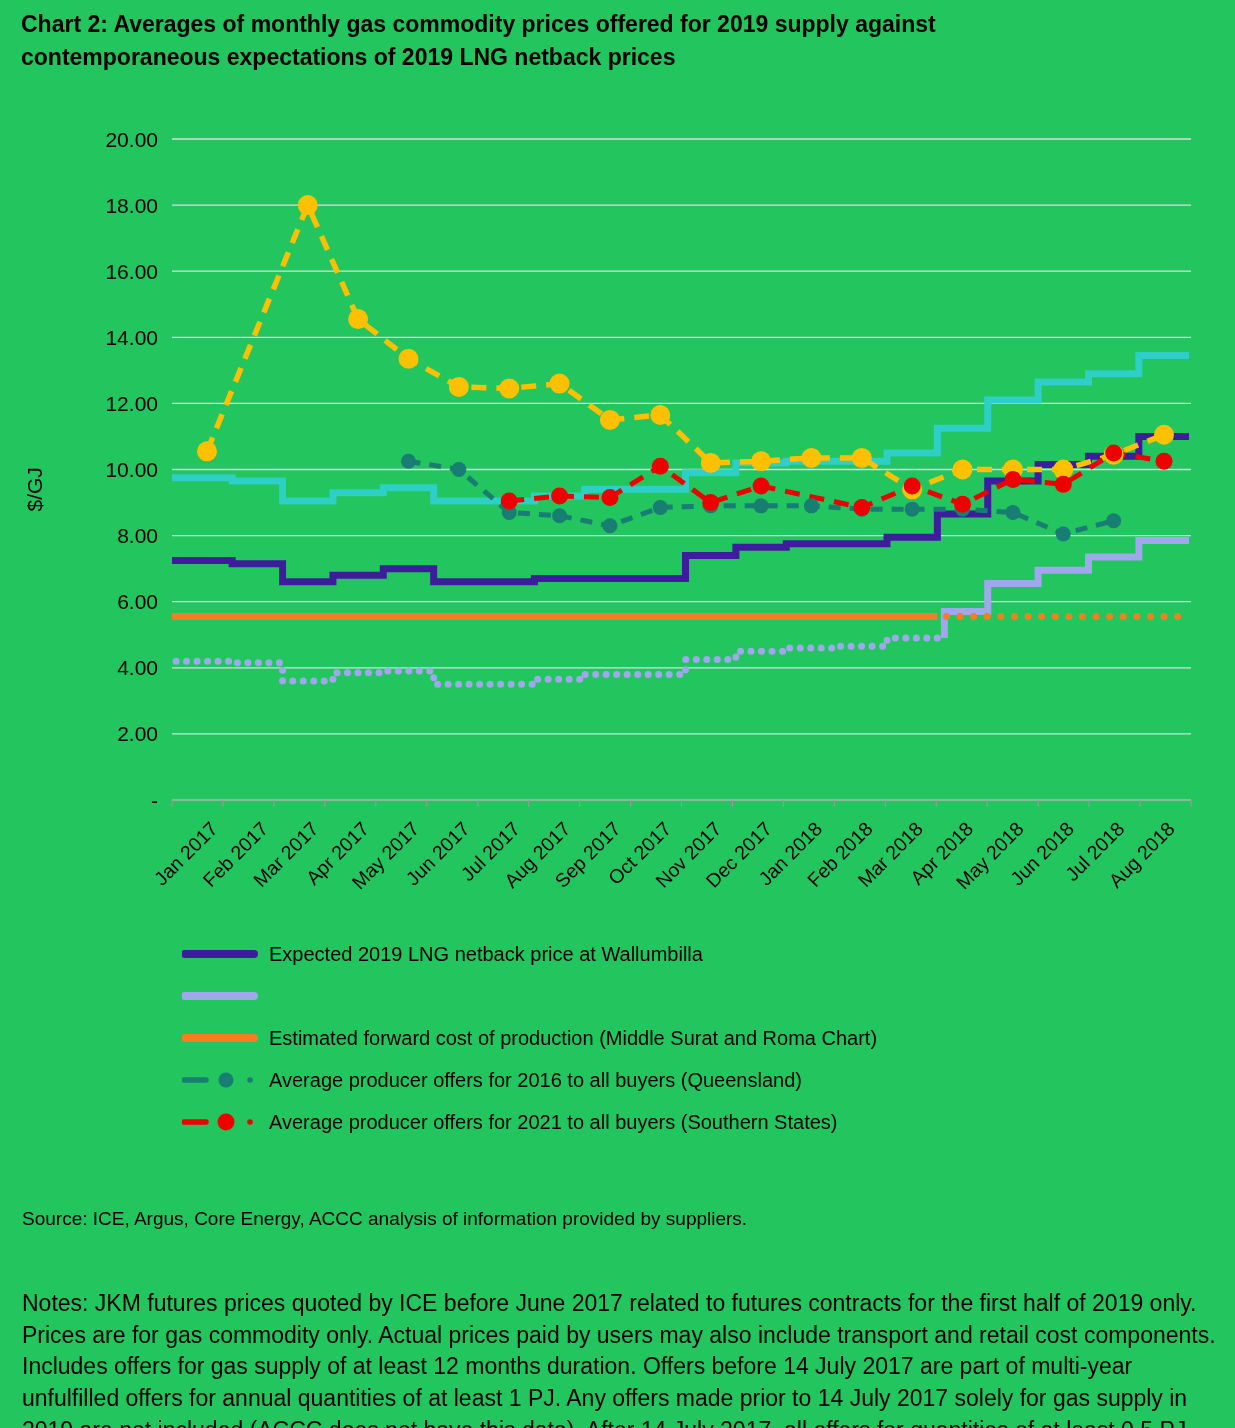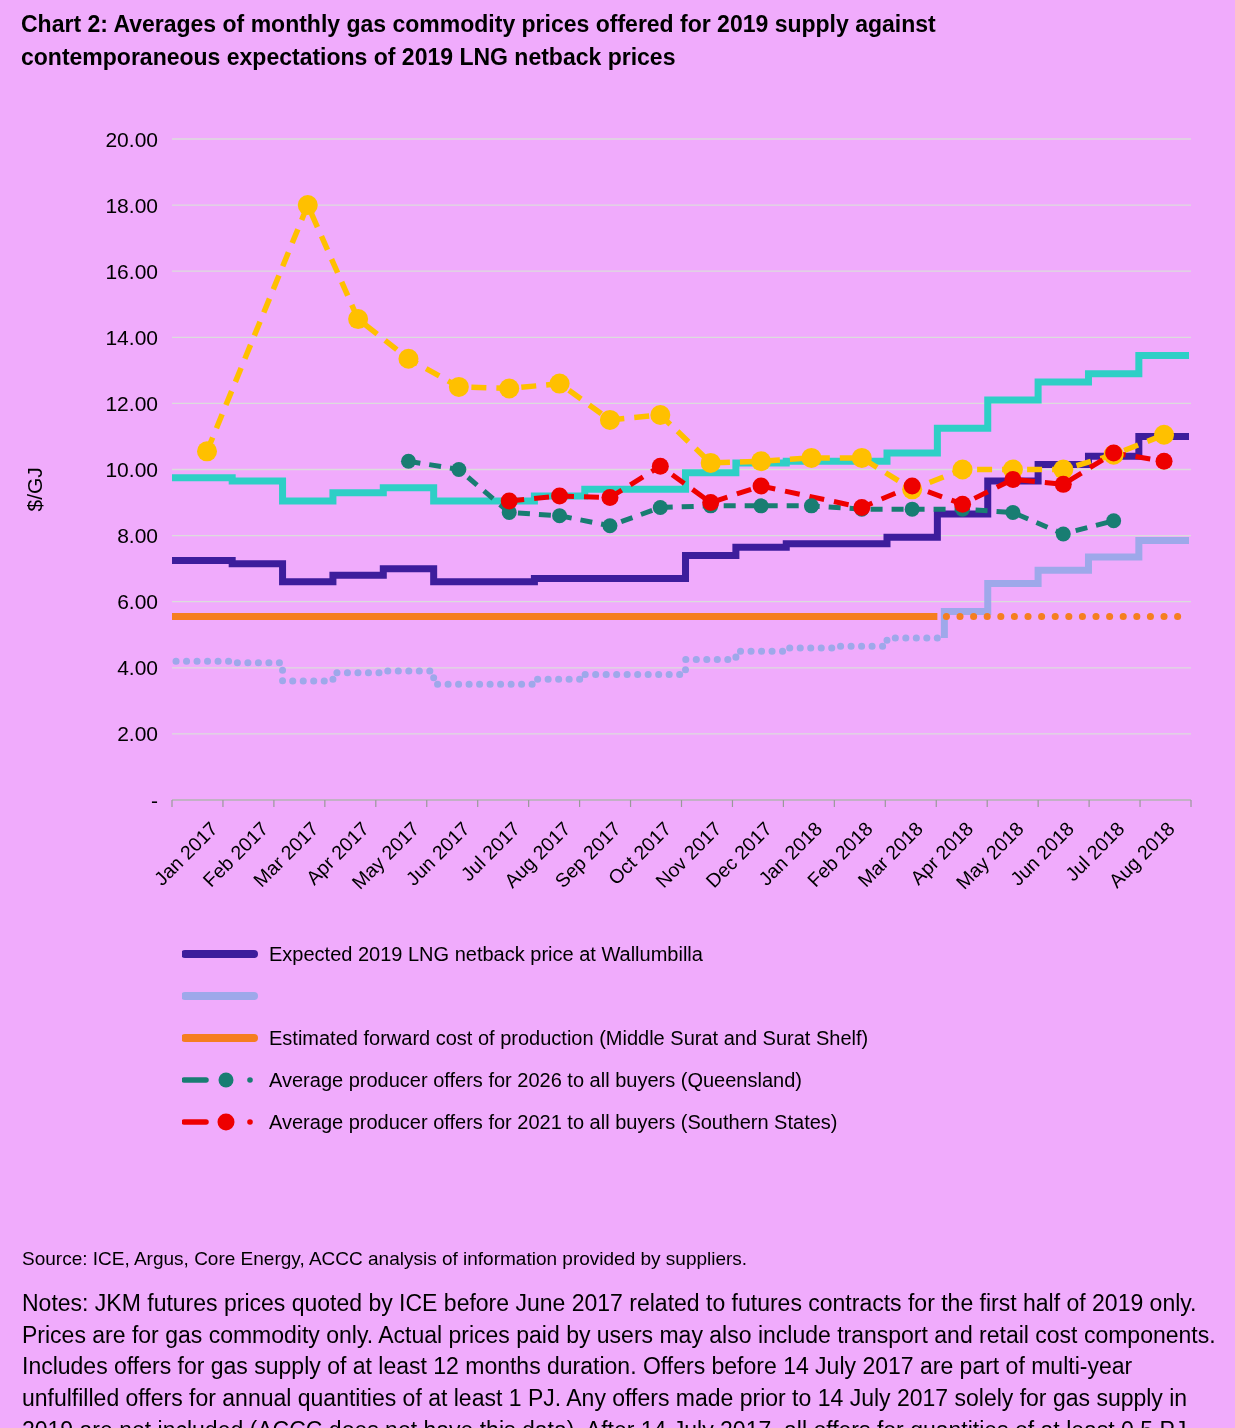--- a/index.html
+++ b/index.html
@@ -1,24 +1,24 @@
 <!DOCTYPE html>
 <html><head>
 <meta charset="utf-8">
 <style>
   html,body{margin:0;padding:0;background:#ffffff;}
-  .page{position:relative;width:1235px;height:1428px;background:#f0abfc;overflow:hidden;
+  .page{position:relative;width:1235px;height:1428px;background:#22c55e;overflow:hidden;
         font-family:"Liberation Sans", sans-serif;color:#000;}
   .title{position:absolute;left:21px;top:8px;width:1120px;font-size:23px;font-weight:bold;line-height:1.42;}
   #chart-svg{position:absolute;left:0;top:95px;}
   .legend{position:absolute;left:182px;top:933px;}
   .legend-row{display:flex;align-items:center;height:42px;text-align:right;}
   .legend-row svg{flex:0 0 auto;}
   .legend-label{font-size:20px;margin-left:9px;white-space:nowrap;}
-  .source{position:absolute;left:22px;top:1248px;width:1195px;font-size:19px;}
+  .source{position:absolute;left:22px;top:1208px;width:1195px;font-size:19px;}
   .notes{position:absolute;left:22px;top:1288px;width:1196px;font-size:23px;line-height:1.38;}
 </style>
 </head>
 <body>
 
 <div class="page">
   <div class="title">Chart 2: Averages of monthly gas commodity prices offered for 2019 supply against contemporaneous expectations of 2019 LNG netback prices</div>
 
   <svg id="chart-svg" width="1235" height="835">
       <line x1="172" y1="44" x2="1191" y2="44" stroke="#dcdcdc" stroke-width="1.3"></line>
@@ -152,29 +152,29 @@
       </div>
       <div class="legend-row">
         <svg width="78" height="30">
           <line x1="3" y1="15" x2="72" y2="15" stroke="#9ea8ea" stroke-width="8" stroke-linecap="round"></line>
         </svg>
       </div>
       <div class="legend-row">
         <svg width="78" height="30">
           <line x1="3" y1="15" x2="72" y2="15" stroke="#f57e20" stroke-width="8" stroke-linecap="round"></line>
         </svg>
-        <span class="legend-label">Estimated forward cost of production (Middle Surat and Surat Shelf)</span>
+        <span class="legend-label">Estimated forward cost of production (Middle Surat and Roma Chart)</span>
       </div>
       <div class="legend-row">
         <svg width="78" height="30">
           <line x1="2" y1="15" x2="24" y2="15" stroke="#187d72" stroke-width="5.5" stroke-linecap="round"></line>
           <circle cx="44" cy="15" r="7.5" fill="#187d72"></circle>
           <circle cx="68" cy="15" r="2.8" fill="#187d72"></circle>
         </svg>
-        <span class="legend-label">Average producer offers for 2026 to all buyers (Queensland)</span>
+        <span class="legend-label">Average producer offers for 2016 to all buyers (Queensland)</span>
       </div>
       <div class="legend-row">
         <svg width="78" height="30">
           <line x1="2" y1="15" x2="24" y2="15" stroke="#ee0000" stroke-width="5.5" stroke-linecap="round"></line>
           <circle cx="44" cy="15" r="8.5" fill="#ee0000"></circle>
           <circle cx="68" cy="15" r="2.8" fill="#ee0000"></circle>
         </svg>
         <span class="legend-label">Average producer offers for 2021 to all buyers (Southern States)</span>
       </div>
     </div>

